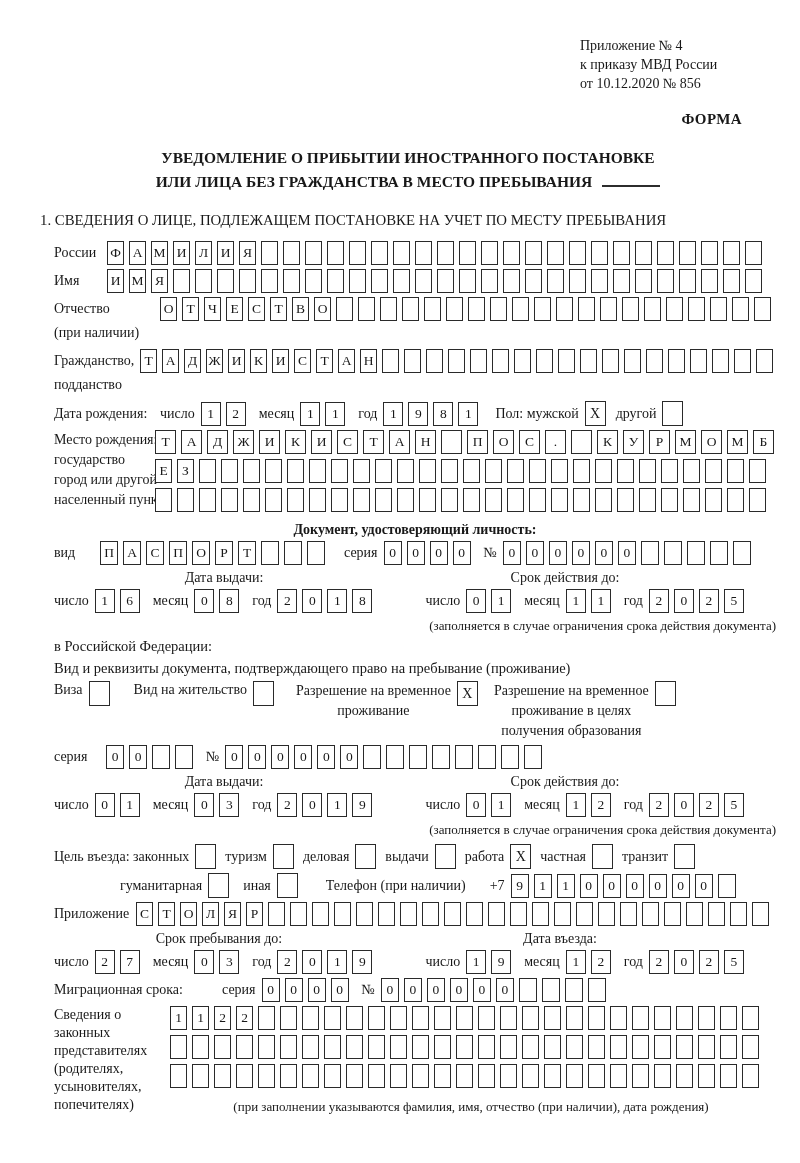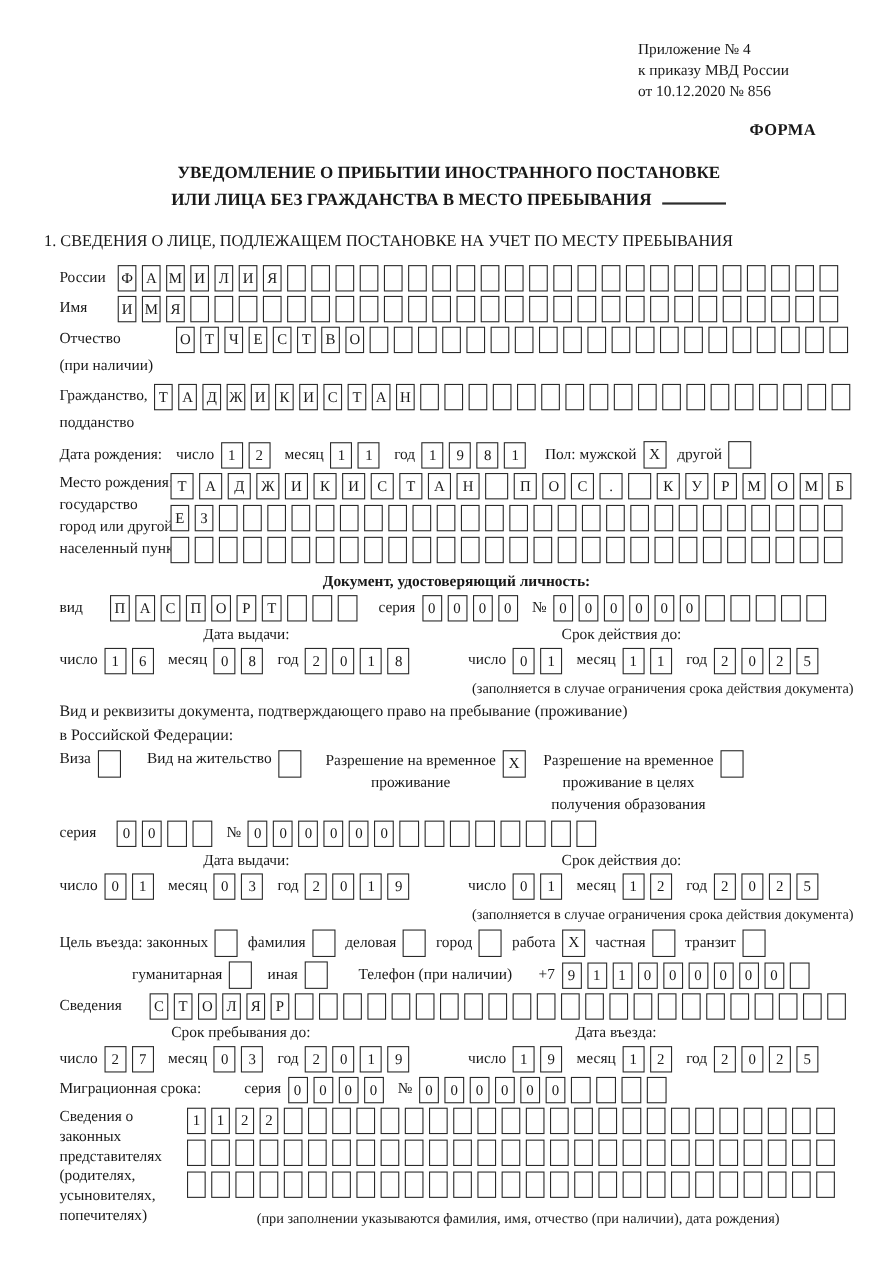--- a/index.html
+++ b/index.html
@@ -391,25 +391,25 @@
         <div class="cells">
           <div class="cell" style="width: 20px;">2</div>
           <div class="cell" style="width: 20px;">0</div>
           <div class="cell" style="width: 20px;">2</div>
           <div class="cell" style="width: 20px;">5</div>
         </div>
       </div>
       <div class="fline" style="margin-bottom: 2px;">
         <div class="lbl ar" style="width: 722px; font-size: 13px;">(заполняется в случае ограничения срока действия документа)</div>
       </div>
+      <div class="fline" style="margin-top: 2px;">
+        <div class="lbl" style="font-size: 14.5px;">в Российской Федерации:</div>
+      </div>
       <div class="fline" style="margin-top: 3px;">
         <div class="lbl" style="font-size: 14.5px;">Вид и реквизиты документа, подтверждающего право на пребывание (проживание)</div>
-      </div>
-      <div class="fline" style="margin-top: 2px;">
-        <div class="lbl" style="font-size: 14.5px;">в Российской Федерации:</div>
       </div>
       <div class="fline top" style="margin-top: 2px;">
         <div class="lbl">Виза</div>
         <div class="chk"></div>
         <div class="gap" style="width: 24px;"></div>
         <div class="lbl">Вид на жительство</div>
         <div class="chk"></div>
         <div class="gap" style="width: 22px;"></div>
         <div class="lbl ac" style="line-height: 20px;">
           <div>Разрешение на временное</div>
@@ -491,27 +491,27 @@
           <div class="cell" style="width: 20px;">5</div>
         </div>
       </div>
       <div class="fline" style="margin-bottom: 2px;">
         <div class="lbl ar" style="width: 722px; font-size: 13px;">(заполняется в случае ограничения срока действия документа)</div>
       </div>
       <div class="fline" style="margin-top: 5px;">
         <div class="lbl">Цель въезда: законных</div>
         <div class="chk"></div>
         <div class="gap" style="width: 9px;"></div>
-        <div class="lbl">фамилия</div>
+        <div class="lbl">туризм</div>
         <div class="chk"></div>
         <div class="gap" style="width: 9px;"></div>
         <div class="lbl">деловая</div>
         <div class="chk"></div>
         <div class="gap" style="width: 9px;"></div>
-        <div class="lbl">город</div>
+        <div class="lbl">выдачи</div>
         <div class="chk"></div>
         <div class="gap" style="width: 9px;"></div>
         <div class="lbl">работа</div>
         <div class="chk">X</div>
         <div class="gap" style="width: 9px;"></div>
         <div class="lbl">частная</div>
         <div class="chk"></div>
         <div class="gap" style="width: 9px;"></div>
         <div class="lbl">транзит</div>
         <div class="chk"></div>
@@ -533,21 +533,21 @@
           <div class="cell" style="width: 18px;">0</div>
           <div class="cell" style="width: 18px;">0</div>
           <div class="cell" style="width: 18px;">0</div>
           <div class="cell" style="width: 18px;">0</div>
           <div class="cell" style="width: 18px;">0</div>
           <div class="cell" style="width: 18px;">0</div>
           <div class="cell" style="width: 18px;"></div>
         </div>
       </div>
       <div class="fline" style="margin-top: 3px;">
-        <div class="lbl" style="width: 76px;">Сведения</div>
+        <div class="lbl" style="width: 76px;">Приложение</div>
         <div class="cells">
           <div class="cell">С</div>
           <div class="cell">Т</div>
           <div class="cell">О</div>
           <div class="cell">Л</div>
           <div class="cell">Я</div>
           <div class="cell">Р</div>
           <div class="cell"></div>
           <div class="cell"></div>
           <div class="cell"></div>

